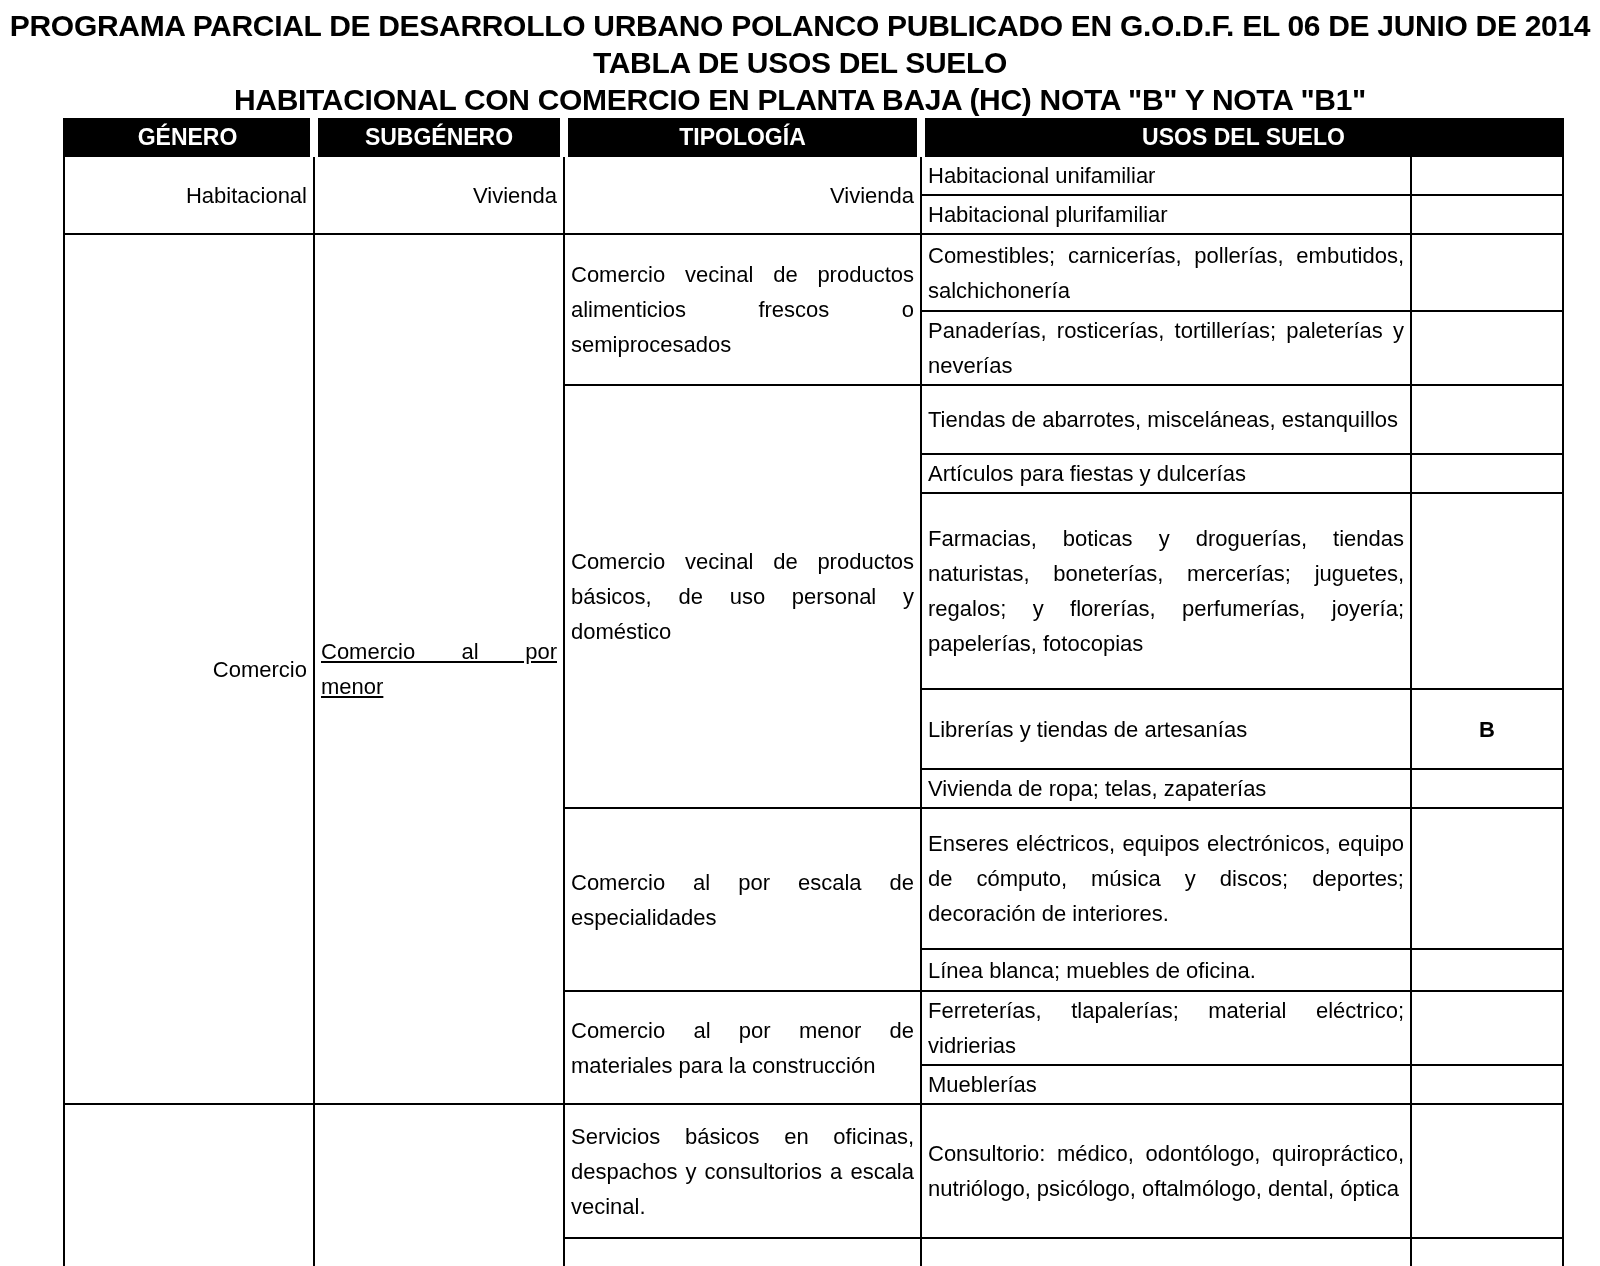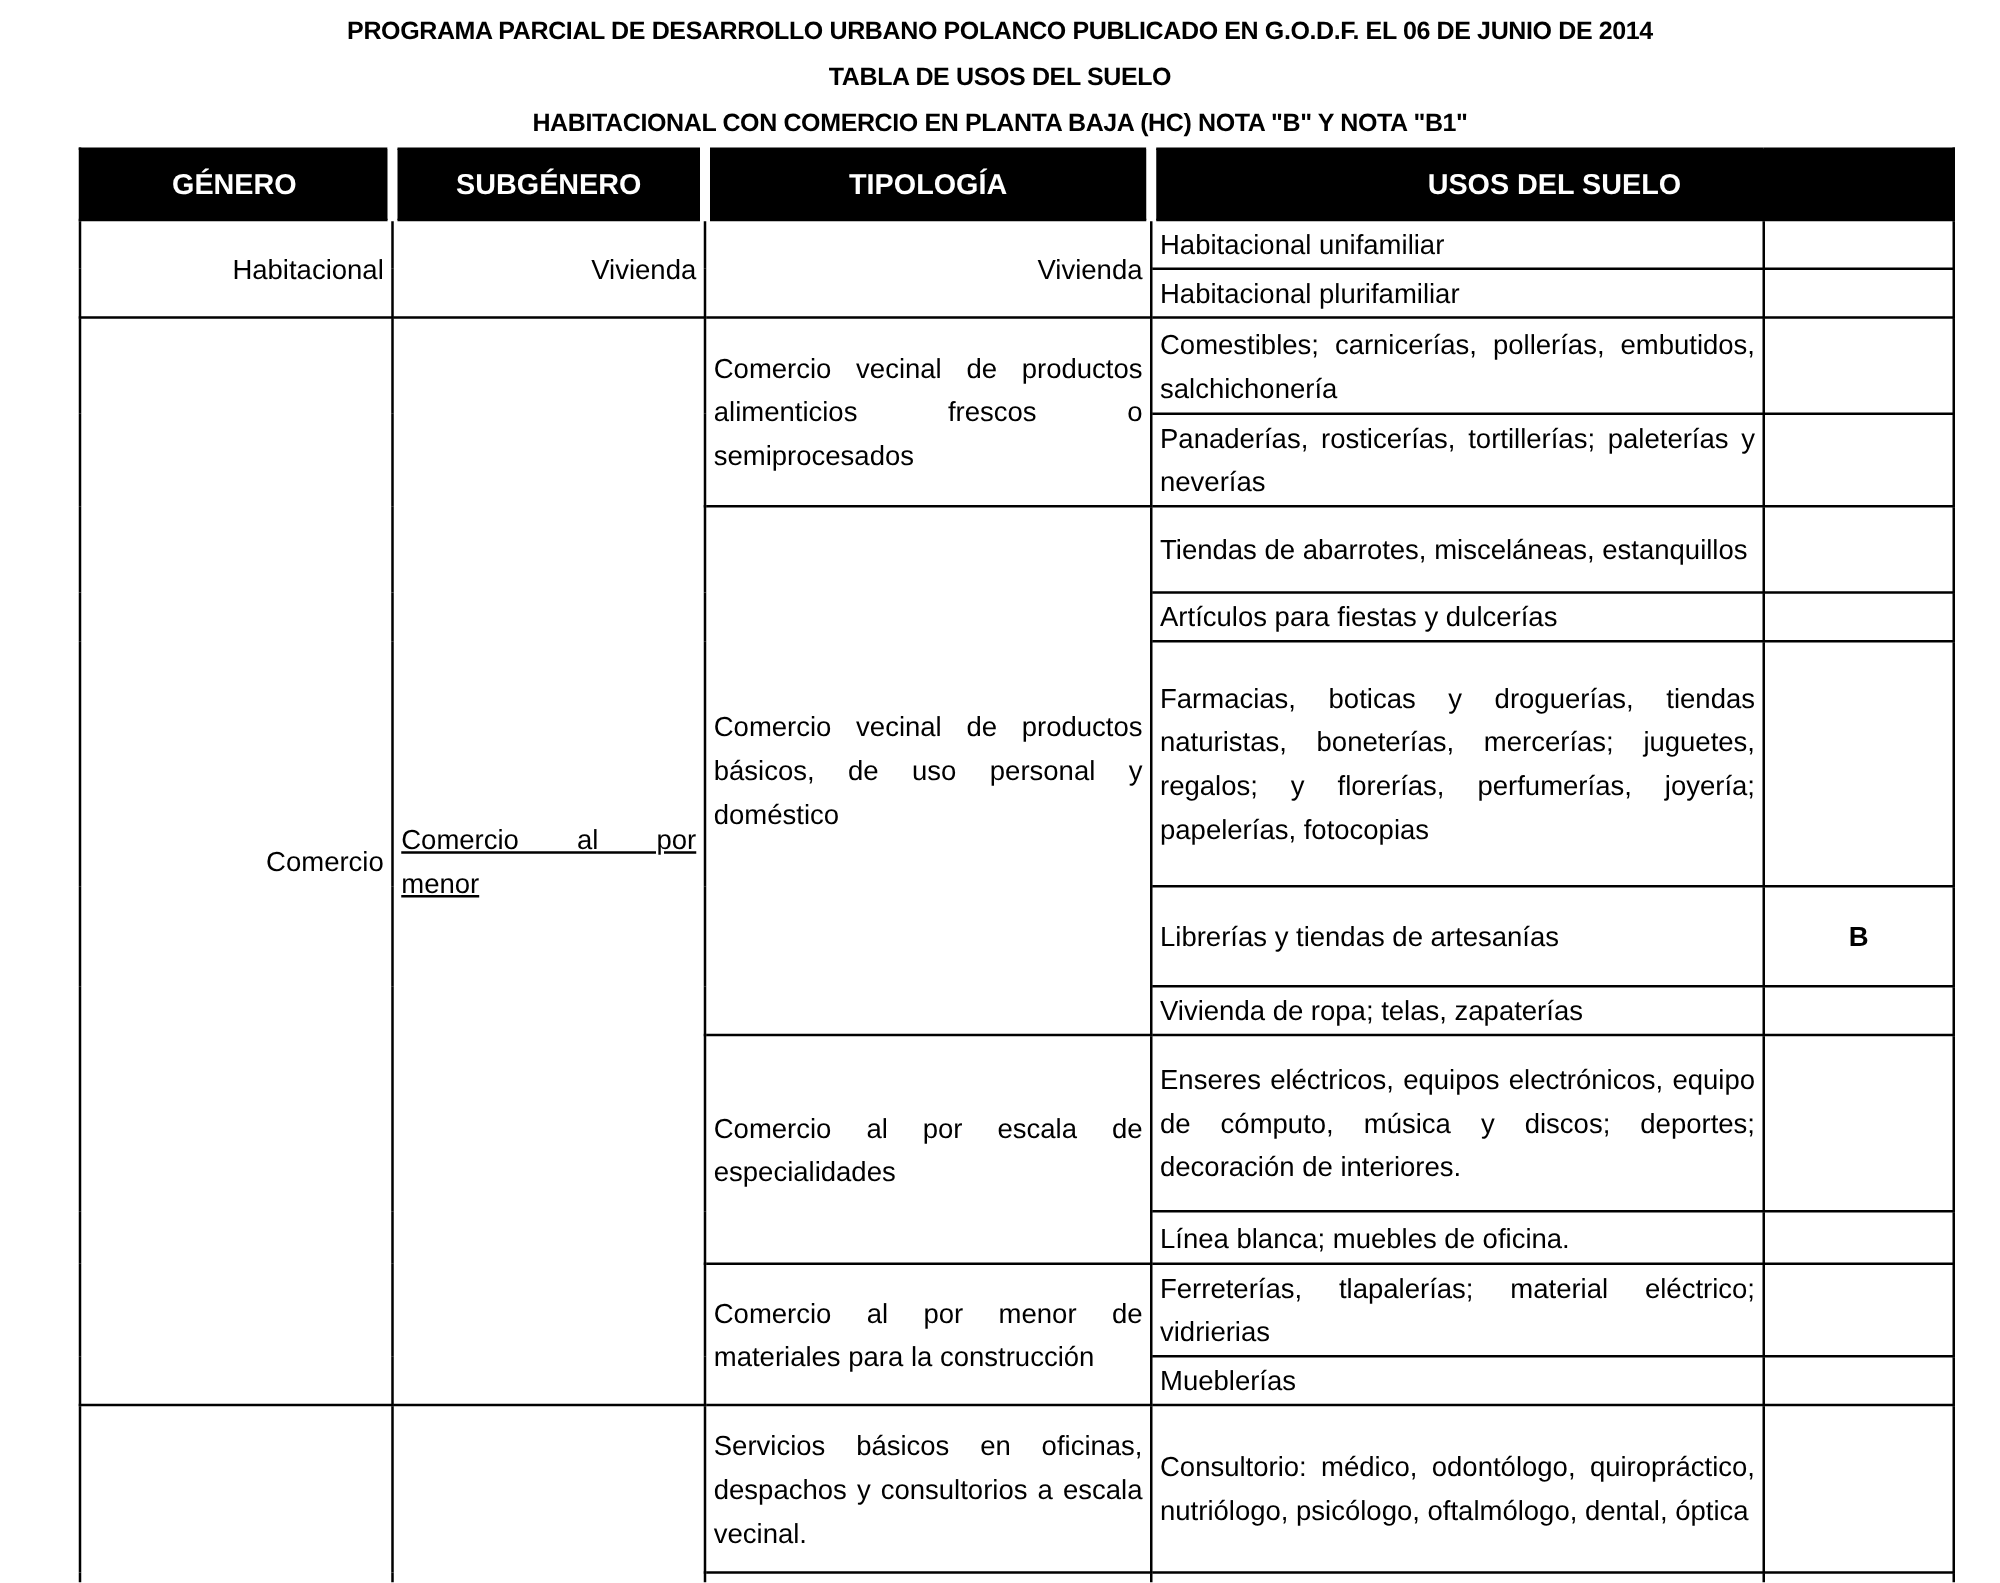--- a/index.html
+++ b/index.html
@@ -18,21 +18,21 @@
   }
   .titles {
     position: absolute;
     top: 7px;
     left: 0;
     width: 1600px;
     text-align: center;
     font-weight: 700;
   }
   .titles .t {
-    font-size: 20px;
+    font-size: 30px;
     line-height: 37px;
     letter-spacing: -0.3px;
     white-space: nowrap;
   }
   table.uses-table {
     position: absolute;
     left: 63px;
     top: 118px;
     width: 1499px;
     border-collapse: collapse;
@@ -50,21 +50,21 @@
     background: #000000;
     color: #ffffff;
     font-size: 23px;
     font-weight: 700;
     text-align: center;
     height: 35px;
     border-top: 2px solid #000000;
     border-bottom: 2px solid #000000;
     border-left: 8px solid #ffffff;
     border-right: 8px solid #ffffff;
-    padding: 10px;
+    padding: 0;
   }
   .uses-table th:first-child { border-left: 2px solid #000000; }
   .uses-table th:last-child  { border-right: 2px solid #000000; }
   .c { text-align: right; }
   .j { text-align: justify; }
   .u { text-align: justify; }
   .nota {
     text-align: center;
     font-weight: 700;
     font-size: 62px;

